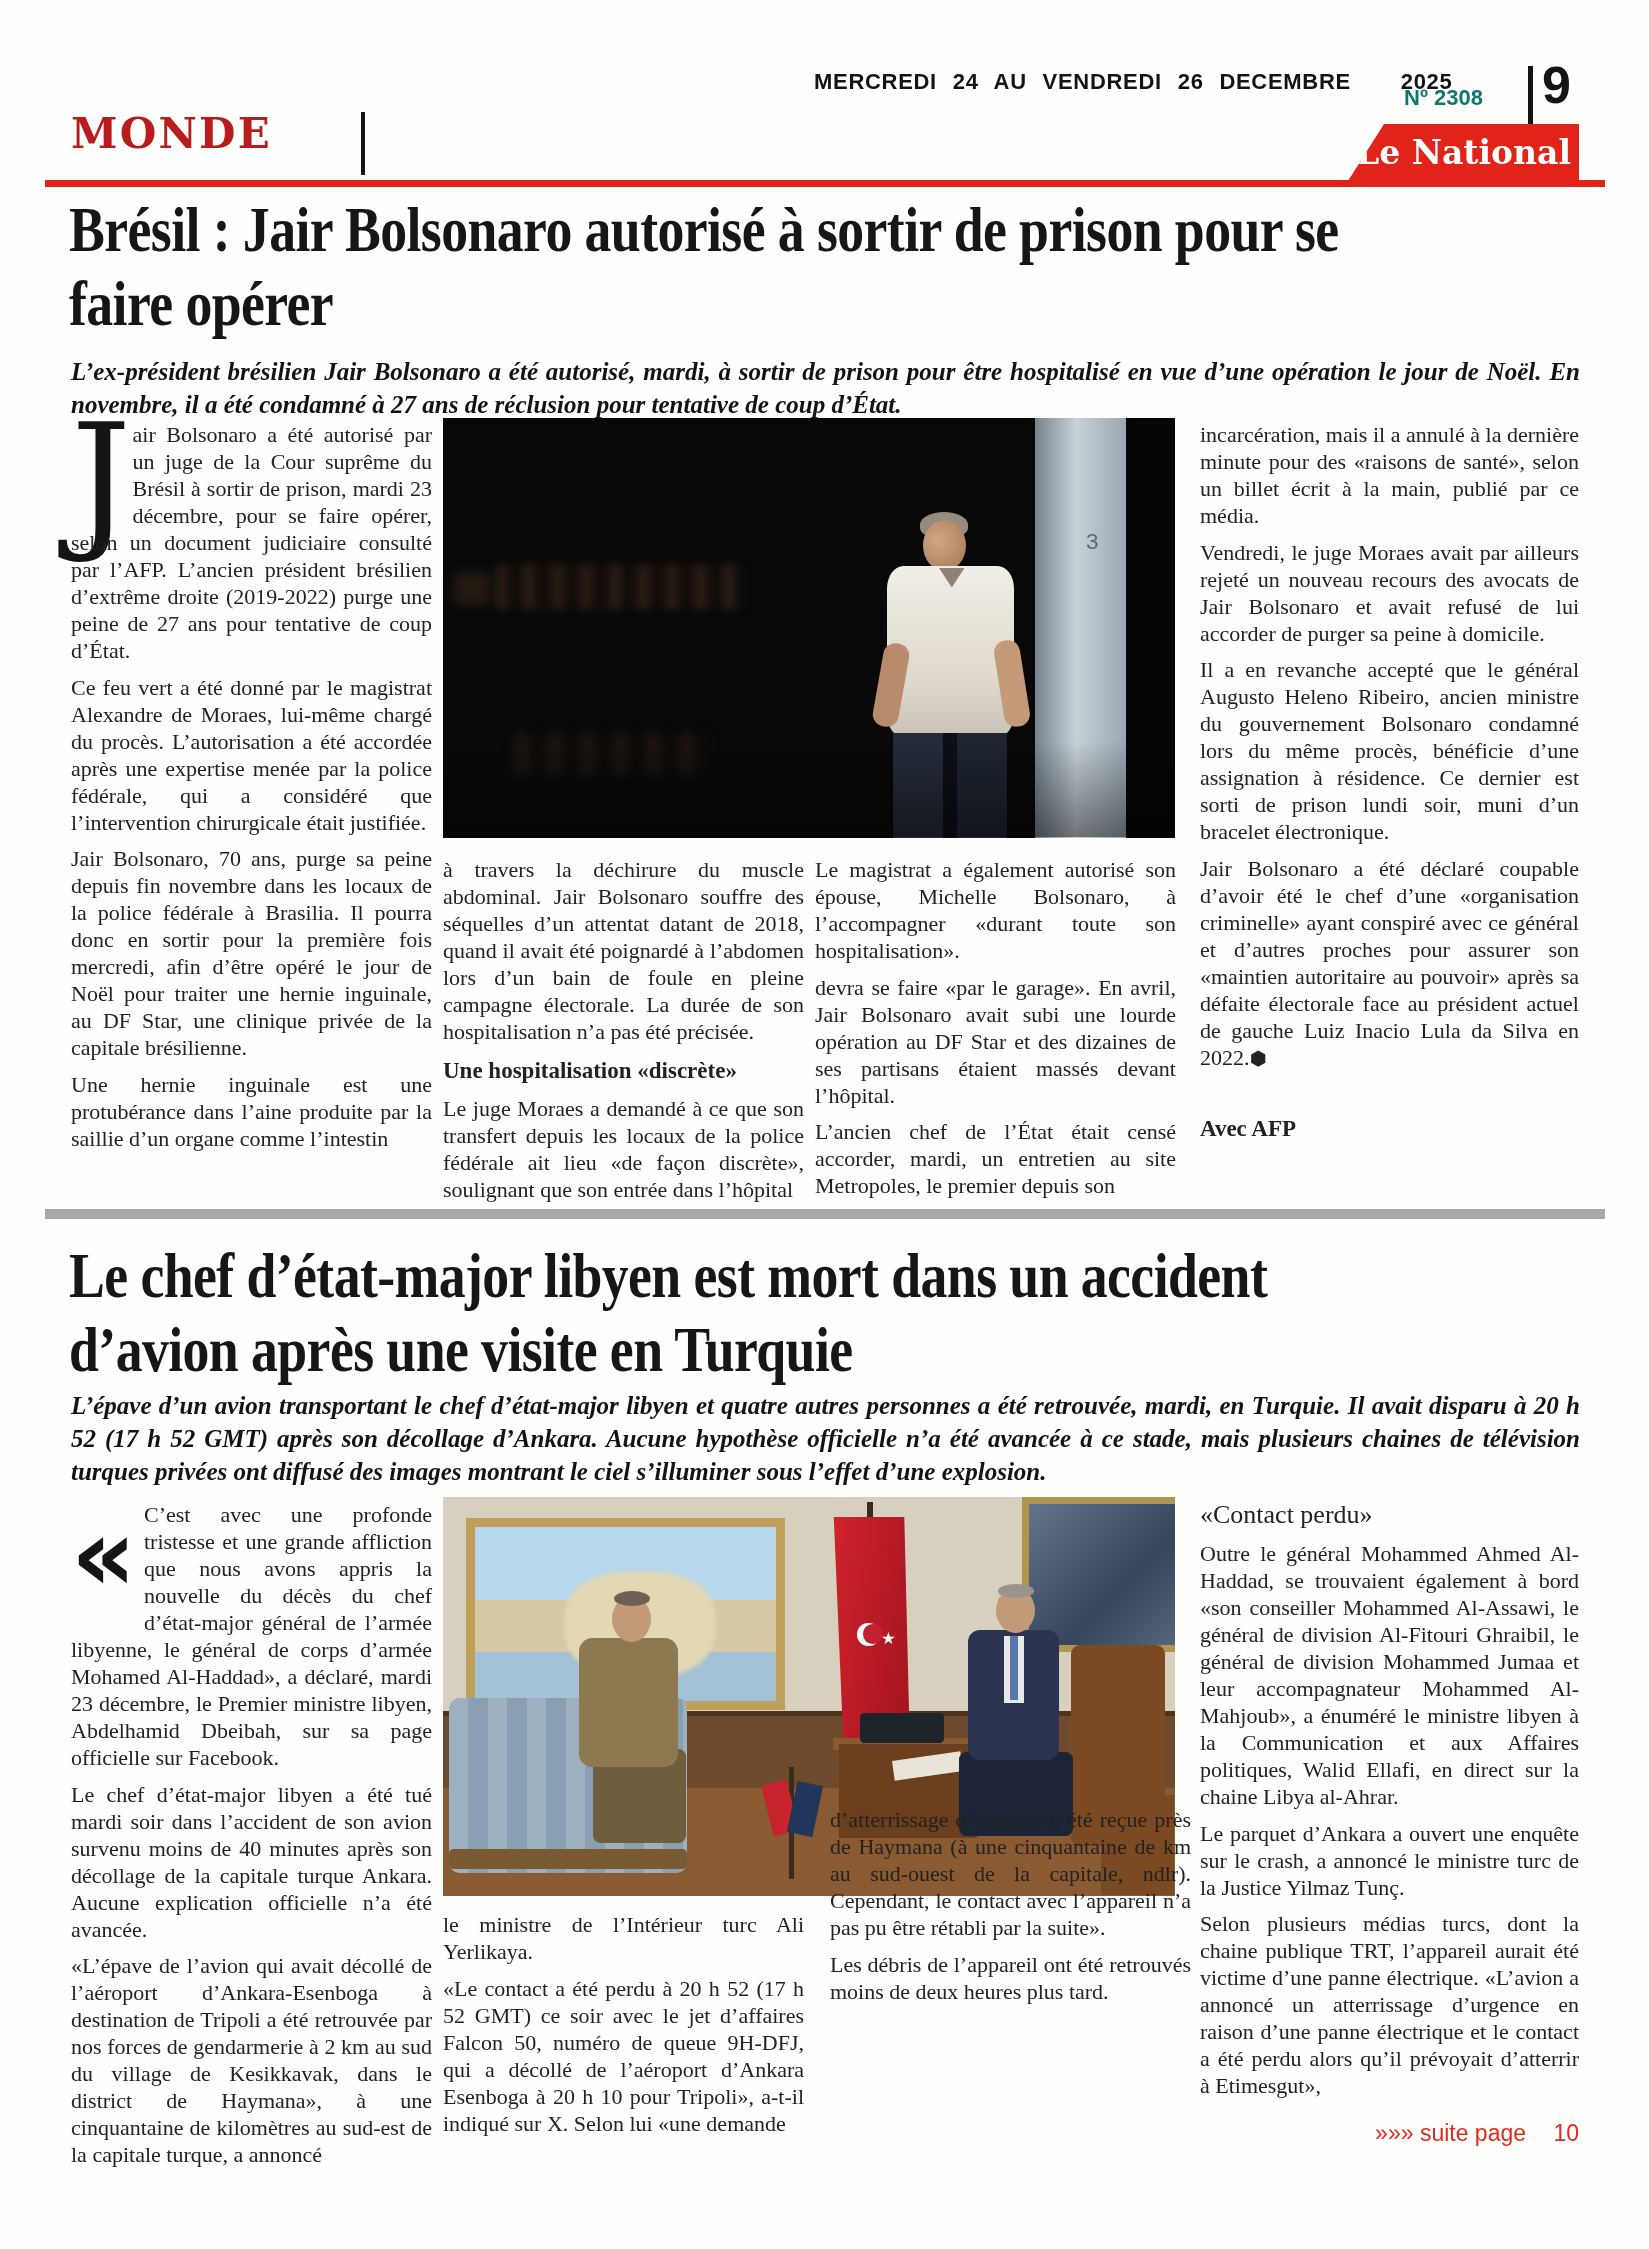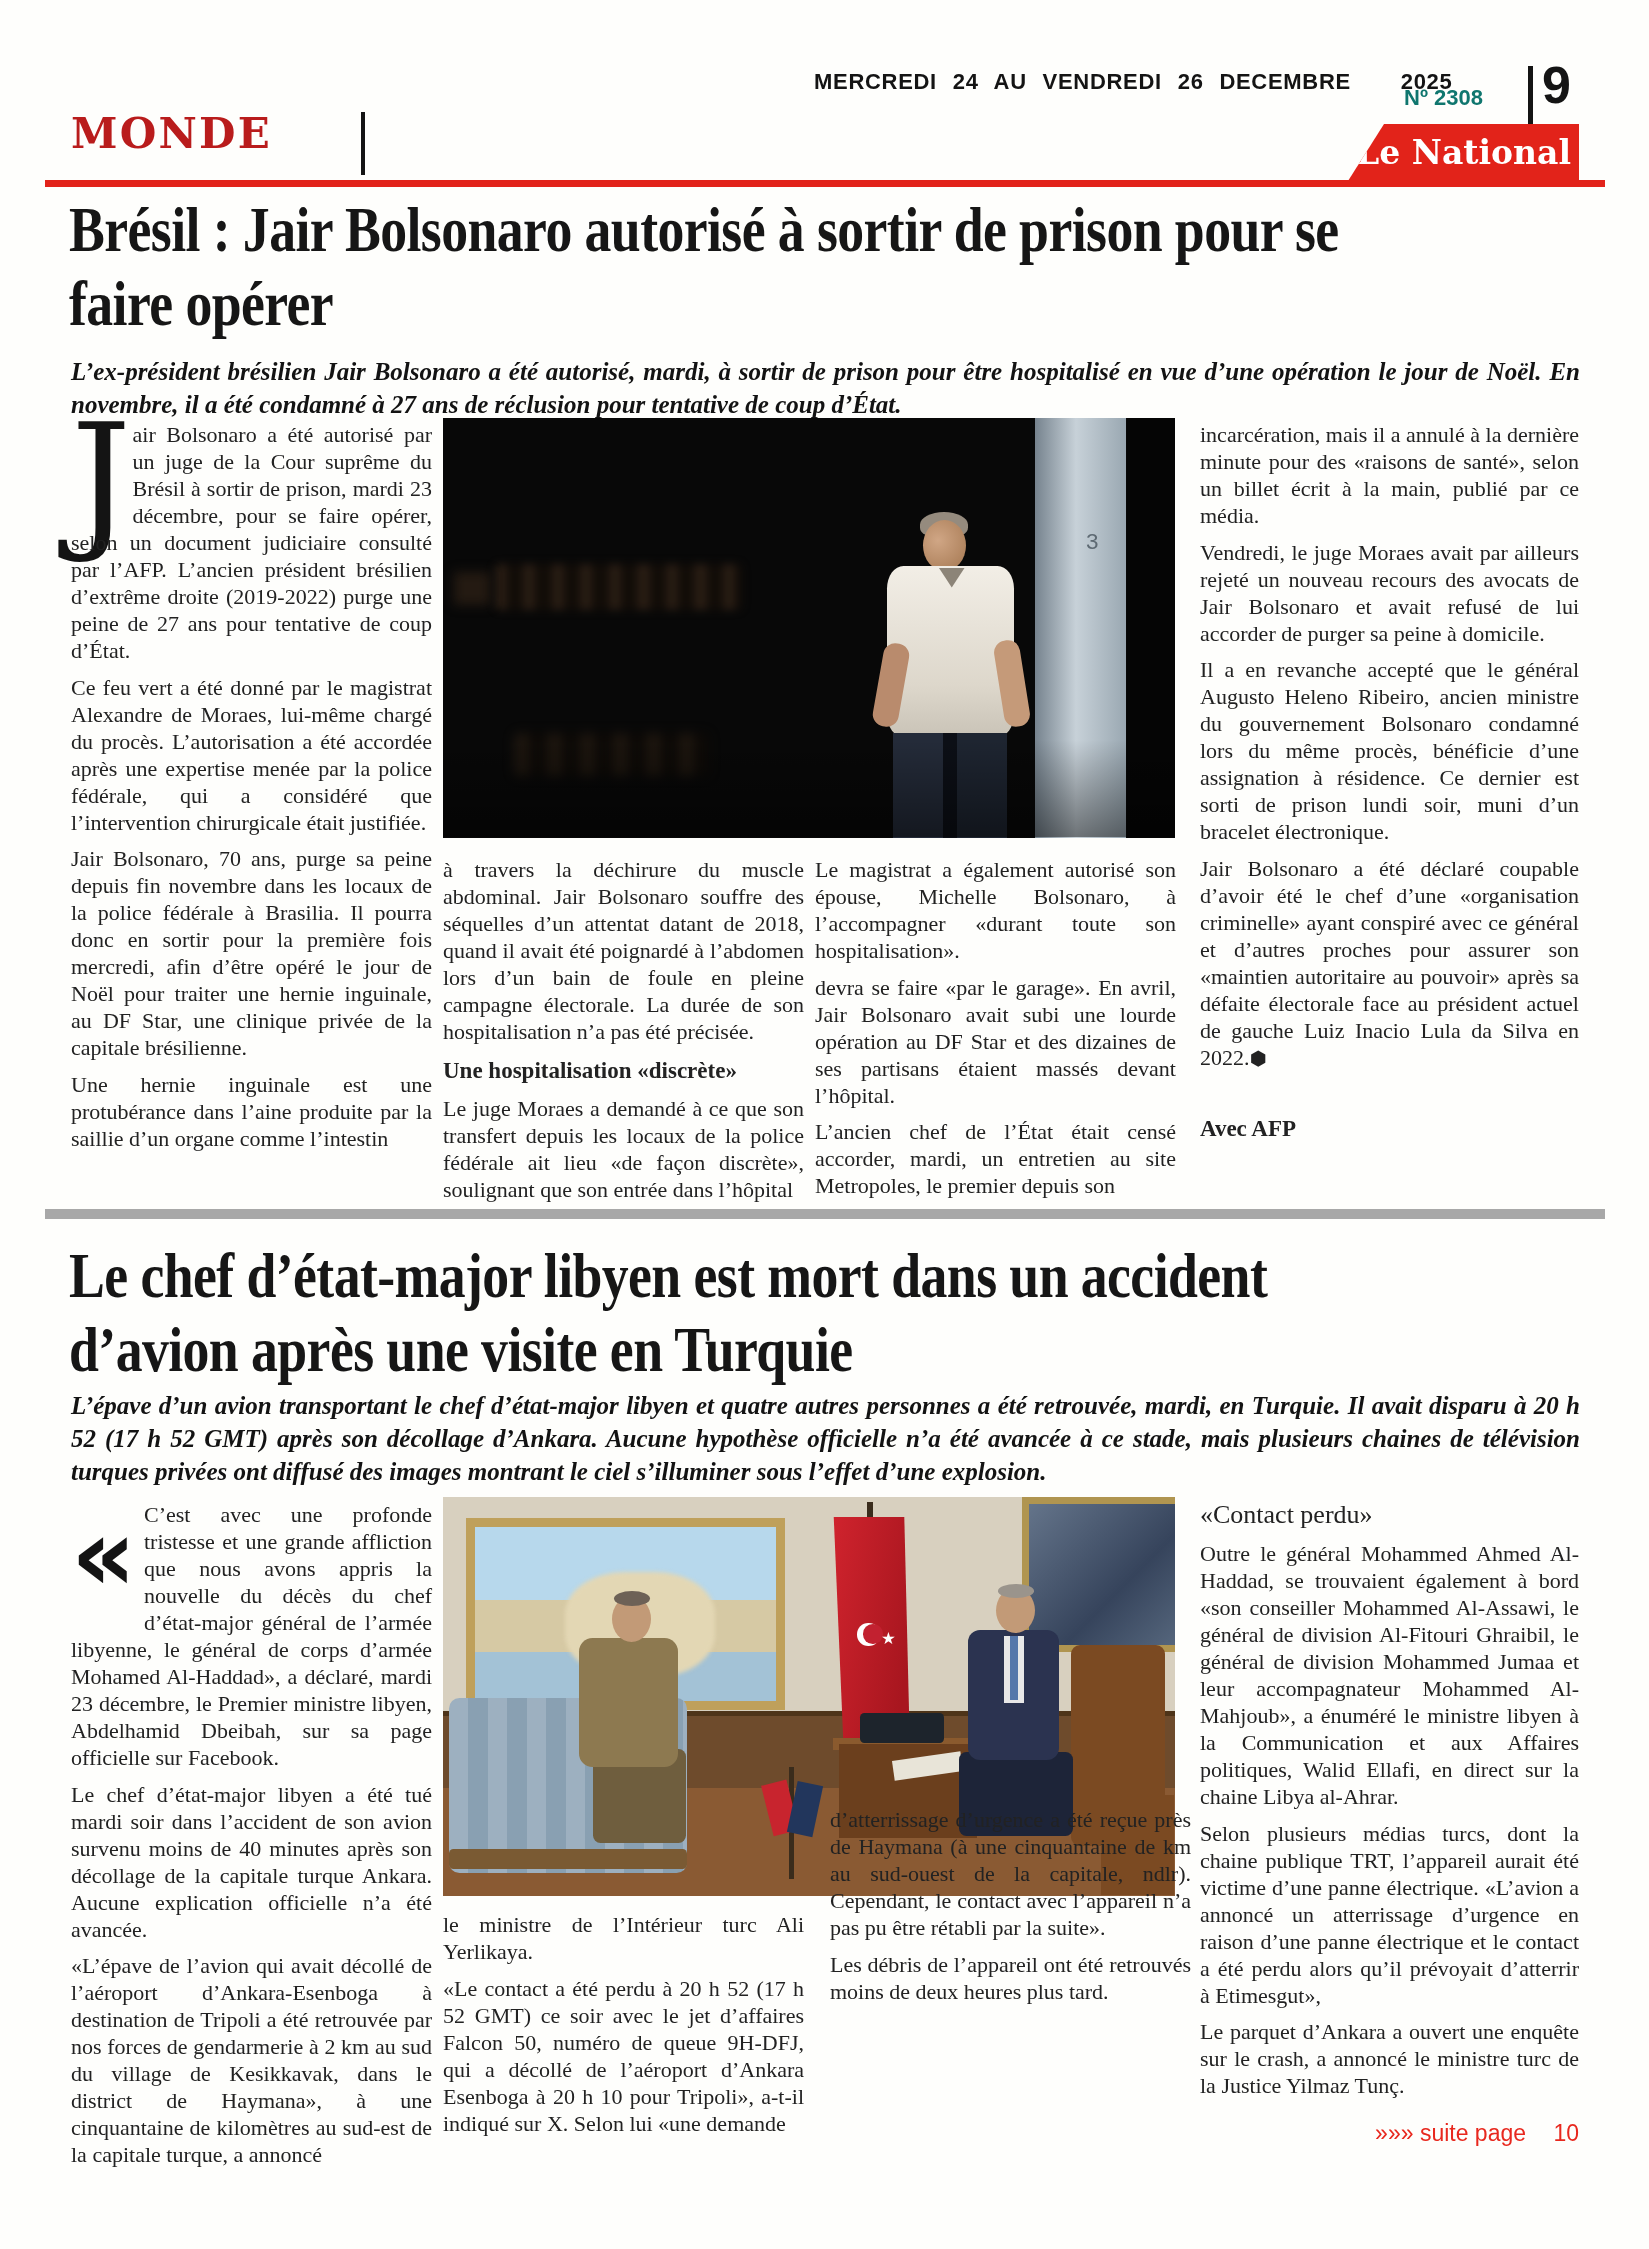--- a/index.html
+++ b/index.html
@@ -237,22 +237,22 @@
   </div>
 
   <div class="abs col" style="left:815px;top:1806px;width:361px;margin-left:15px;">
     <p>d’atterrissage d’urgence a été reçue près de Haymana (à une cinquantaine de km au sud-ouest de la capitale, ndlr). Cependant, le contact avec l’appareil n’a pas pu être rétabli par la suite».</p>
     <p>Les débris de l’appareil ont été retrouvés moins de deux heures plus tard.</p>
   </div>
 
   <div class="abs col" style="left:1200px;top:1501px;width:379px;">
     <div class="subhead-top">«Contact perdu»</div>
     <p>Outre le général Mohammed Ahmed Al-Haddad, se trouvaient également à bord «son conseiller Mohammed Al-Assawi, le général de division Al-Fitouri Ghraibil, le général de division Mohammed Jumaa et leur accompagnateur Mohammed Al-Mahjoub», a énuméré le ministre libyen à la Communication et aux Affaires politiques, Walid Ellafi, en direct sur la chaine Libya al-Ahrar.</p>
+    <p>Le parquet d’Ankara a ouvert une enquête sur le crash, a annoncé le ministre turc de la Justice Yilmaz Tunç.</p>
     <p>Selon plusieurs médias turcs, dont la chaine publique TRT, l’appareil aurait été victime d’une panne électrique. «L’avion a annoncé un atterrissage d’urgence en raison d’une panne électrique et le contact a été perdu alors qu’il prévoyait d’atterrir à Etimesgut»,</p>
-    <p>Le parquet d’Ankara a ouvert une enquête sur le crash, a annoncé le ministre turc de la Justice Yilmaz Tunç.</p>
     <div class="continuation">
       <span>»»»</span>
       <span>suite page</span>
       <span class="pg">10</span>
     </div>
   </div>
 
 </div>
 
 

